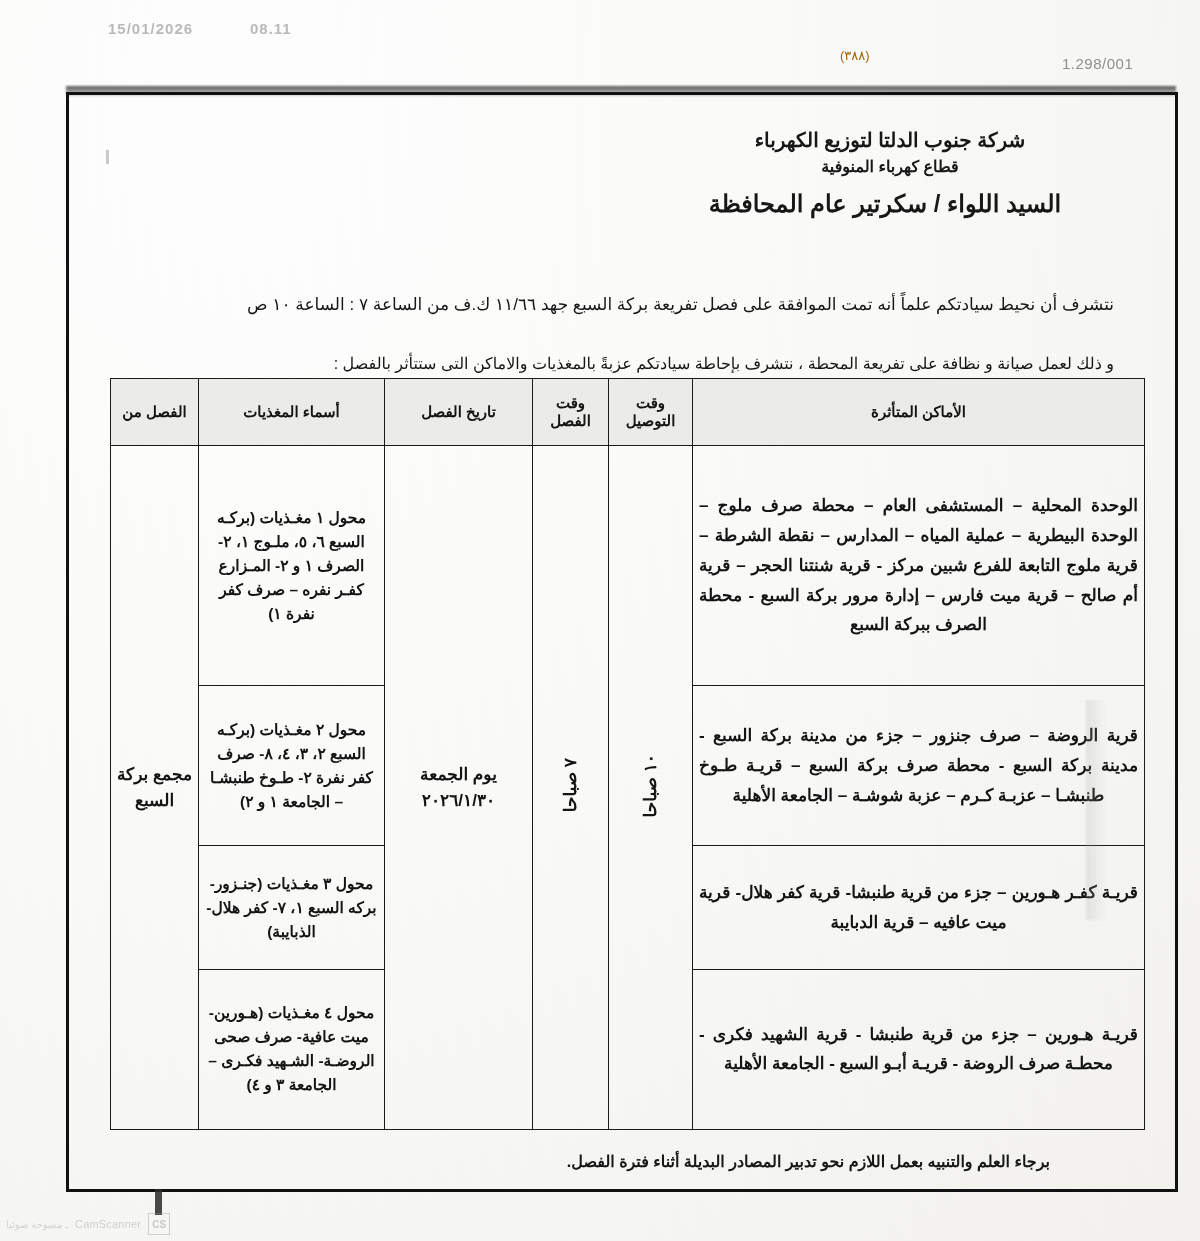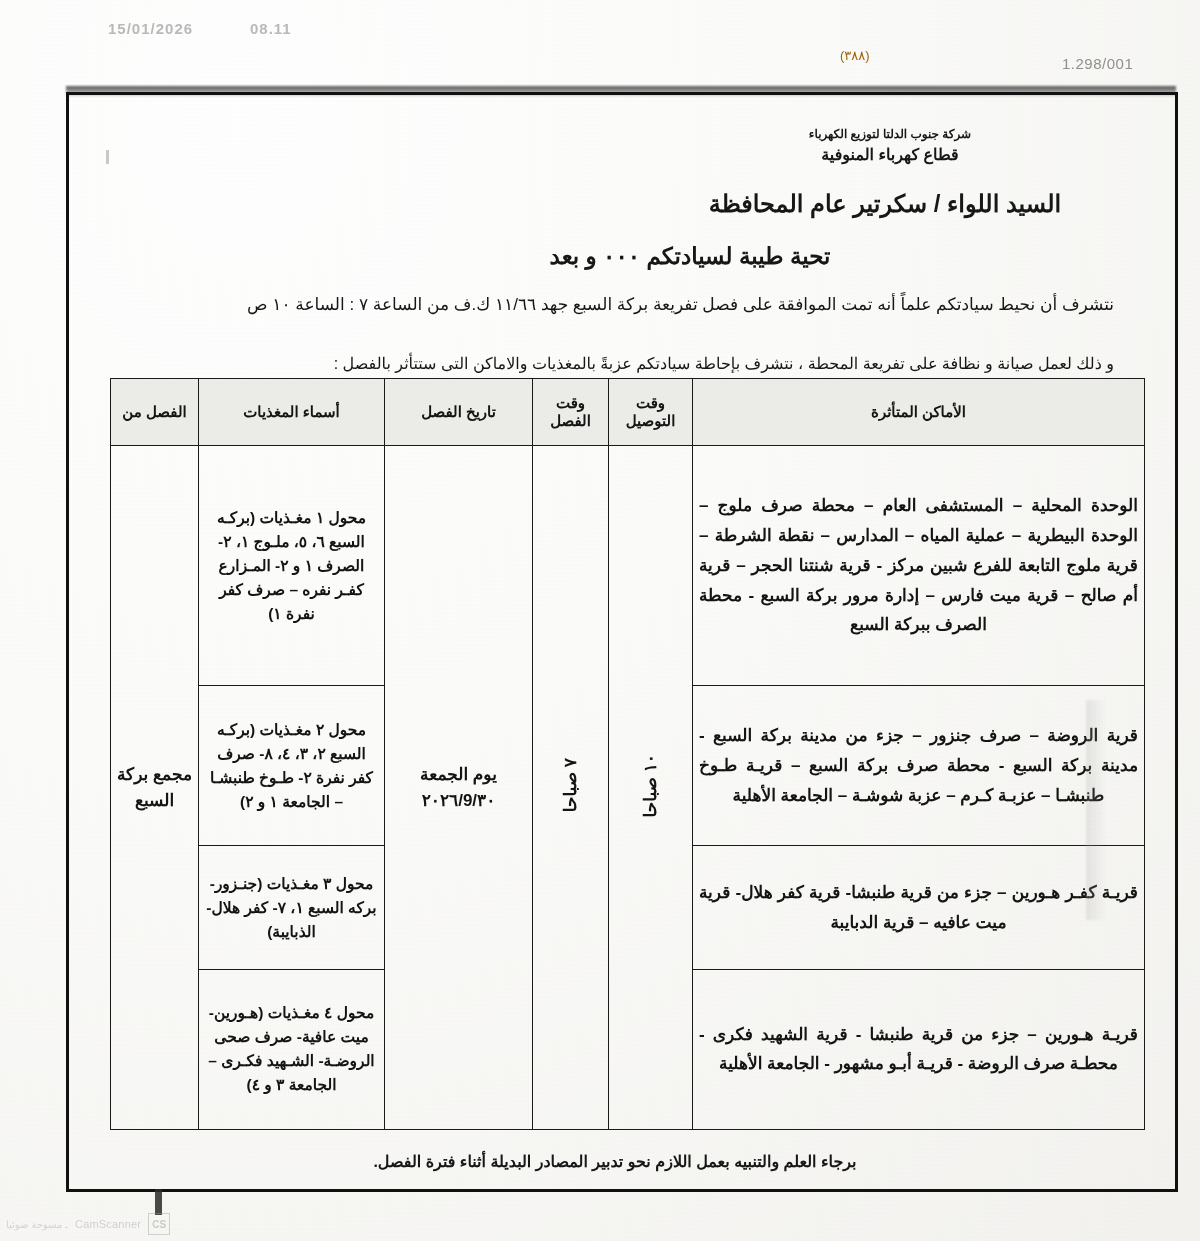--- a/index.html
+++ b/index.html
@@ -69,21 +69,21 @@
   }
 
   
   .letterhead{
     position:absolute;right:80px;top:126px;width:460px;
     text-align:center;
     font-family:"Liberation Sans", sans-serif;
     font-weight:700;
     line-height:1.45;
   }
-  .letterhead .l1{font-size:12px;letter-spacing:.2px;}
+  .letterhead .l1{font-size:20px;letter-spacing:.2px;}
   .letterhead .l2{font-size:16px;}
 
   .addressee{
     position:absolute;right:80px;top:190px;width:470px;
     text-align:center;
     font-family:"Liberation Sans", sans-serif;
     font-weight:700;font-size:24px;
     letter-spacing:.3px;
   }
   .greeting{
@@ -158,21 +158,20 @@
     transform:rotate(180deg);
     display:inline-block;
     font-size:17px;
     white-space:nowrap;
     letter-spacing:1px;
   }
 
   
   .foot-note{
     position:absolute;right:150px;top:1152px;width:870px;
-    text-align:center;
     font-family:"Liberation Sans", sans-serif;
     font-size:16px;font-weight:700;
   }
   .foot-sign{
     position:absolute;right:150px;top:1188px;width:870px;
     text-align:center;
     font-family:"Liberation Sans", sans-serif;
     font-size:24px;font-weight:700;
     letter-spacing:.3px;
   }
@@ -222,21 +221,20 @@
   <div class="doc-frame"></div>
   <div class="artifact-a"></div>
   <div class="artifact-b"></div>
 
   <div class="letterhead">
     <div class="l1">شركة جنوب الدلتا لتوزيع الكهرباء</div>
     <div class="l2">قطاع كهرباء المنوفية</div>
   </div>
 
   <div class="addressee">السيد اللواء / سكرتير عام المحافظة</div>
-  <div class="greeting">تحية طيبة لسيادتكم ٠٠٠ و بعد</div>
 
   <div class="body-p1">نتشرف أن نحيط سيادتكم علماً أنه تمت الموافقة على فصل تفريعة بركة السبع جهد ١١/٦٦ ك.ف من الساعة ٧ : الساعة ١٠ ص</div>
   <div class="body-p2">و ذلك لعمل صيانة و نظافة على تفريعة المحطة ، نتشرف بإحاطة سيادتكم عزبةً بالمغذيات والاماكن التى ستتأثر بالفصل :</div>
 
   <div class="tbl-wrap">
     <table class="outage">
       <colgroup>
         <col class="col-places">
           <col class="col-conn">
           <col class="col-cut">
@@ -256,34 +254,34 @@
       </thead>
       <tbody>
         <tr>
           <td class="places">الوحدة المحلية – المستشفى العام – محطة صرف ملوج – الوحدة البيطرية – عملية المياه – المدارس – نقطة الشرطة – قرية ملوج التابعة للفرع شبين مركز - قرية شنتنا الحجر – قرية أم صالح – قرية ميت فارس – إدارة مرور بركة السبع - محطة الصرف ببركة السبع</td>
           <td class="vert" rowspan="4">
             <span class="vert-txt">١٠ صباحا</span>
           </td>
           <td class="vert" rowspan="4">
             <span class="vert-txt">٧ صباحا</span>
           </td>
-          <td class="date-cell" rowspan="4">يوم الجمعة ٢٠٢٦/9/٣٠</td>
+          <td class="date-cell" rowspan="4">يوم الجمعة ٢٠٢٦/١/٣٠</td>
           <td class="feeders">محول ١ مغـذيات (بركـه السبع ٦، ٥، ملـوج ١، ٢-الصرف ١ و ٢- المـزارع كفـر نفره – صرف كفر نفرة ١)</td>
           <td class="from-cell" rowspan="4">مجمع بركة السبع</td>
         </tr>
         <tr>
           <td class="places">قرية الروضة – صرف جنزور – جزء من مدينة بركة السبع - مدينة بركة السبع - محطة صرف بركة السبع – قريـة طـوخ طنبشـا – عزبـة كـرم – عزبة شوشـة – الجامعة الأهلية</td>
           <td class="feeders">محول ٢ مغـذيات (بركـه السبع ٢، ٣، ٤، ٨- صرف كفر نفرة ٢- طـوخ طنبشـا – الجامعة ١ و ٢)</td>
         </tr>
         <tr>
           <td class="places">قريـة كفـر هـورين – جزء من قرية طنبشا- قرية كفر هلال- قرية ميت عافيه – قرية الدبايبة</td>
           <td class="feeders">محول ٣ مغـذيات (جنـزور- بركه السبع ١، ٧- كفر هلال- الذبايبة)</td>
         </tr>
         <tr>
-          <td class="places">قريـة هـورين – جزء من قرية طنبشا - قرية الشهيد فكرى - محطـة صرف الروضة - قريـة أبـو مشهور - الجامعة الأهلية</td>
+          <td class="places">قريـة هـورين – جزء من قرية طنبشا - قرية الشهيد فكرى - محطـة صرف الروضة - قريـة أبـو السبع - الجامعة الأهلية</td>
           <td class="feeders">محول ٤ مغـذيات (هـورين- ميت عافية- صرف صحى الروضـة- الشـهيد فكـرى – الجامعة ٣ و ٤)</td>
         </tr>
       </tbody>
     </table>
   </div>
 
   <div class="foot-note">برجاء العلم والتنبيه بعمل اللازم نحو تدبير المصادر البديلة أثناء فترة الفصل.</div>
 
   <div class="cam-mark"></div>
   <div class="cam">

